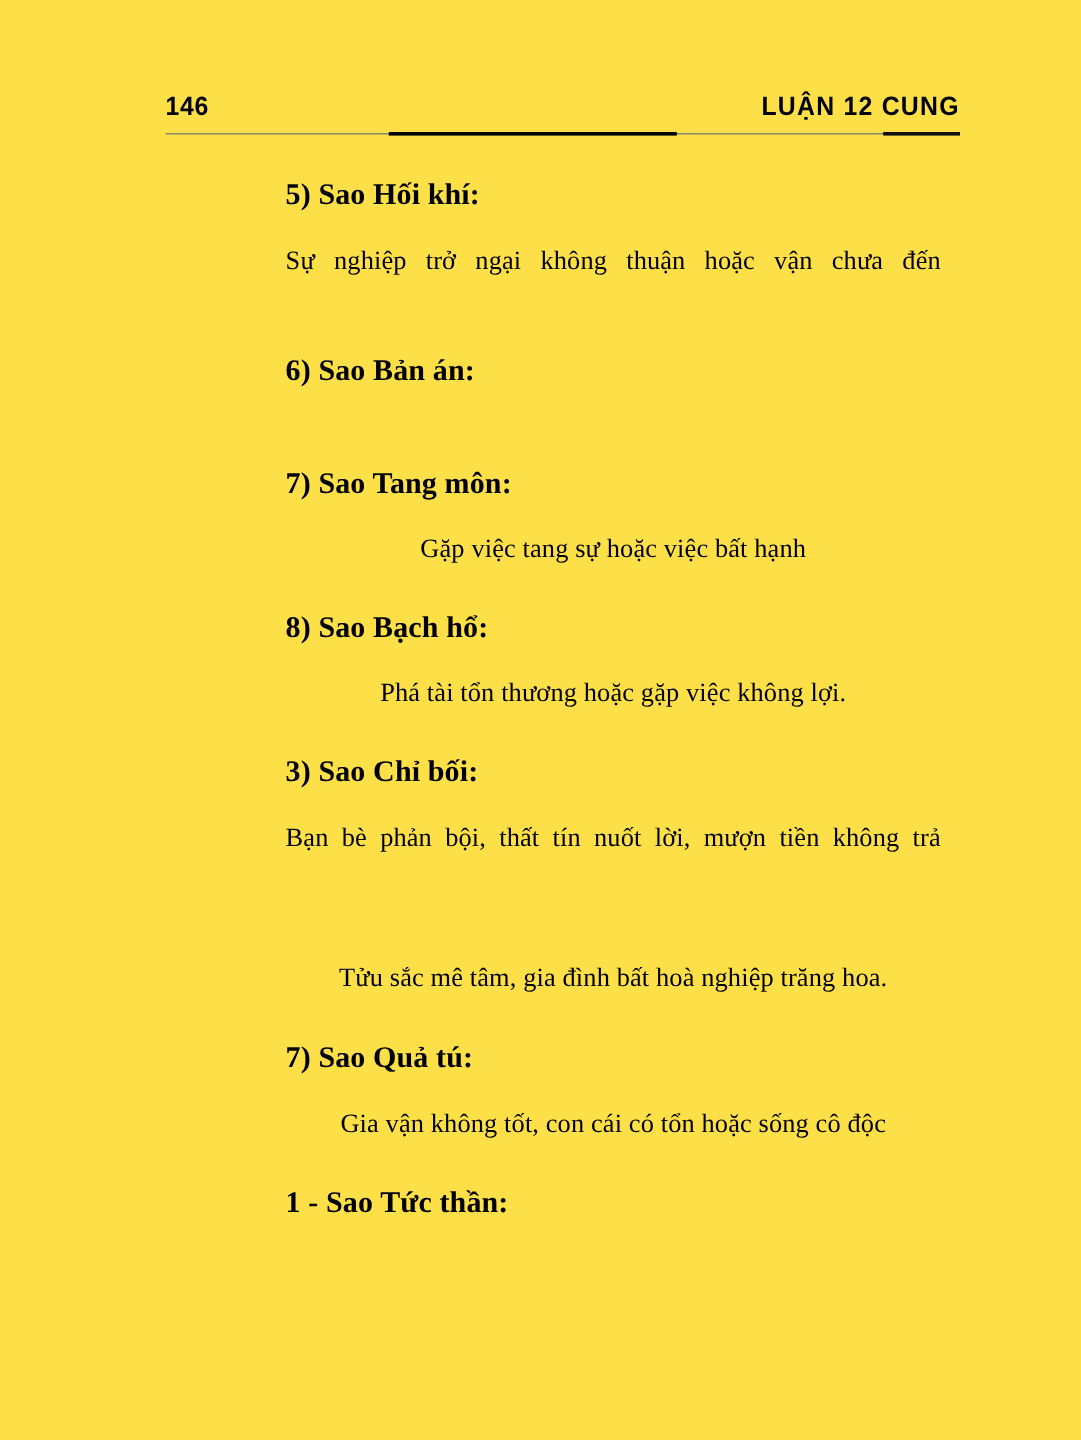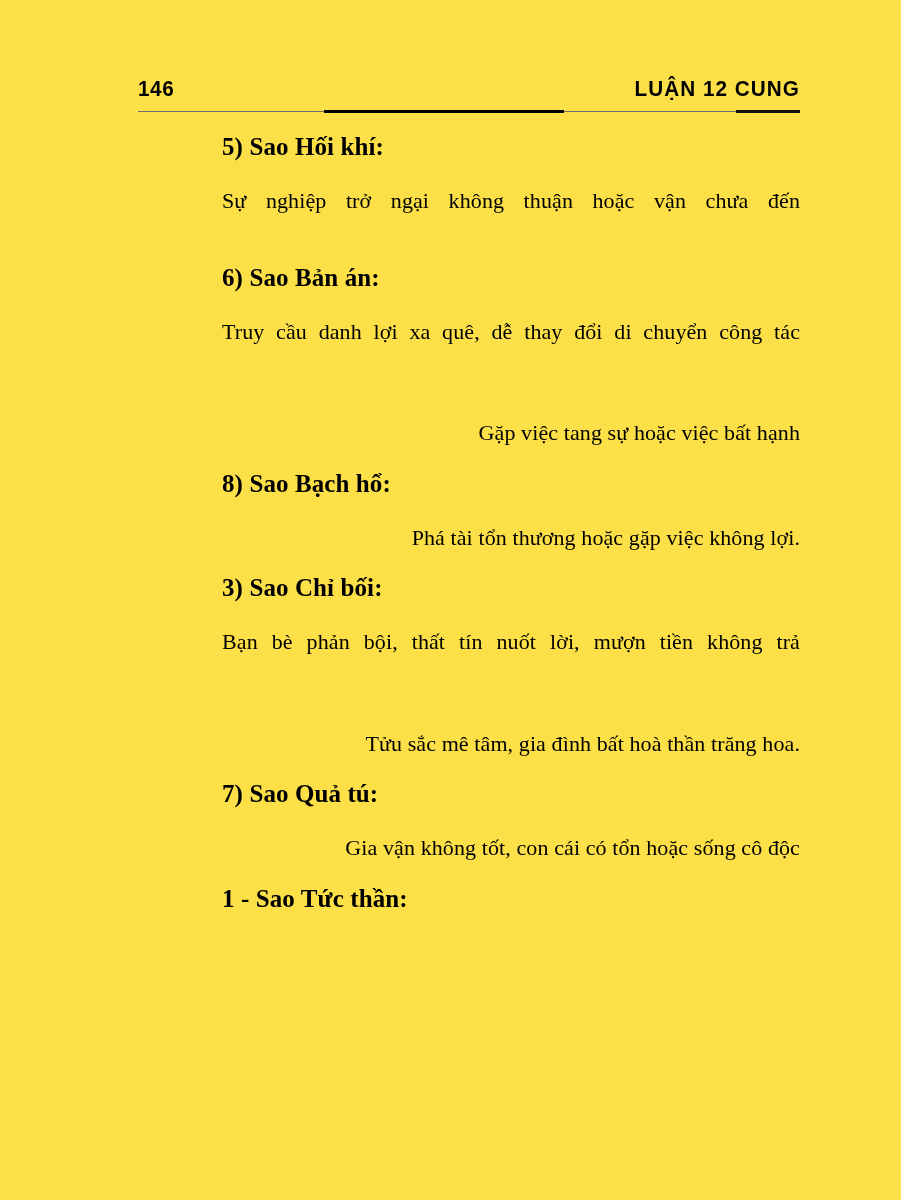--- a/index.html
+++ b/index.html
@@ -80,42 +80,42 @@
   }
 
   
   .body-col {
     position: absolute;
     left: 138px;
     top: 132px;
     width: 662px;
   }
 
-  .entry { margin: 0; }
+  .entry { margin: 16px; }
 
   .heading {
     font-weight: 700;
     font-size: 25px;
     line-height: 1.18;
     text-indent: 84px;
     margin: 0;
     letter-spacing: 0.1px;
     white-space: pre;
   }
 
   .desc {
     font-size: 22px;
     line-height: 1.22;
     text-indent: 84px;
     text-align: justify;
     margin: 0;
     letter-spacing: 0.1px;
   }
   .desc.no-justify {
-    text-align: right;
+    text-align: center;
   }
   .desc::after {
     content: "";
     display: inline-block;
     width: 100%;
   }
   .desc.no-justify::after { display: none; }
 
   .gap-head { height: 26px; }
   .gap-desc { height: 22px; }
@@ -141,25 +141,25 @@
     <div class="entry">
       <p class="heading">5) Sao Hối khí:</p>
       <div class="gap-head"></div>
       <p class="desc">Sự nghiệp trở ngại không thuận hoặc vận chưa đến</p>
       <div class="gap-desc"></div>
     </div>
 
     <div class="entry">
       <p class="heading">6) Sao Bản án:</p>
       <div class="gap-head"></div>
-      <p class="desc">Truy cầu danh lợi xa quê, dễ thay đổi di chuyển công tác</p>
       <div class="gap-desc"></div>
     </div>
 
     <div class="entry">
+      <p class="heading">7) Sao Tang môn:</p>
       <div class="gap-head"></div>
       <p class="desc no-justify">Gặp việc tang sự hoặc việc bất hạnh</p>
       <div class="gap-desc"></div>
     </div>
 
     <div class="entry">
       <p class="heading">8) Sao Bạch hổ:</p>
       <div class="gap-head"></div>
       <p class="desc no-justify">Phá tài tổn thương hoặc gặp việc không lợi.</p>
       <div class="gap-desc"></div>
@@ -168,21 +168,21 @@
     <div class="entry">
       <p class="heading">3) Sao Chỉ bối:</p>
       <div class="gap-head"></div>
       <p class="desc">Bạn bè phản bội, thất tín nuốt lời, mượn tiền không trả</p>
       <div class="gap-desc"></div>
     </div>
 
 
     <div class="entry">
       <div class="gap-head"></div>
-      <p class="desc no-justify">Tửu sắc mê tâm, gia đình bất hoà thần trăng hoa.</p>
+      <p class="desc no-justify">Tửu sắc mê tâm, gia đình bất hoà nghiệp trăng hoa.</p>
       <div class="gap-desc"></div>
     </div>
 
     <div class="entry">
       <p class="heading">7) Sao Quả tú:</p>
       <div class="gap-head"></div>
       <p class="desc no-justify">Gia vận không tốt, con cái có tổn hoặc sống cô độc</p>
       <div class="gap-desc"></div>
     </div>
 

